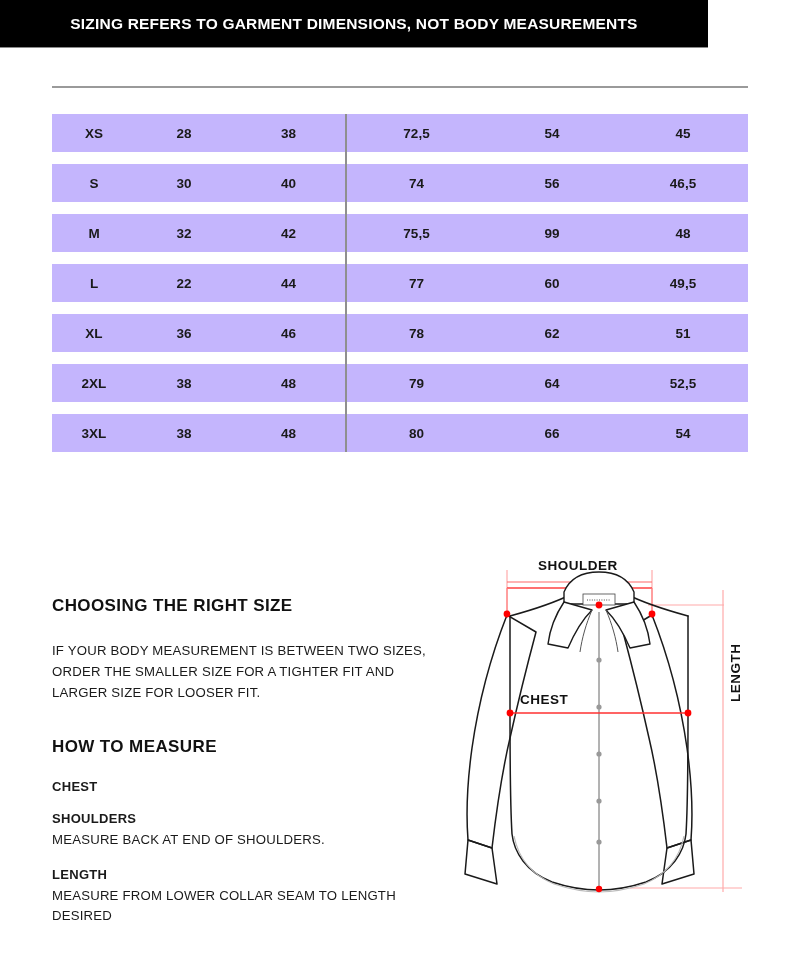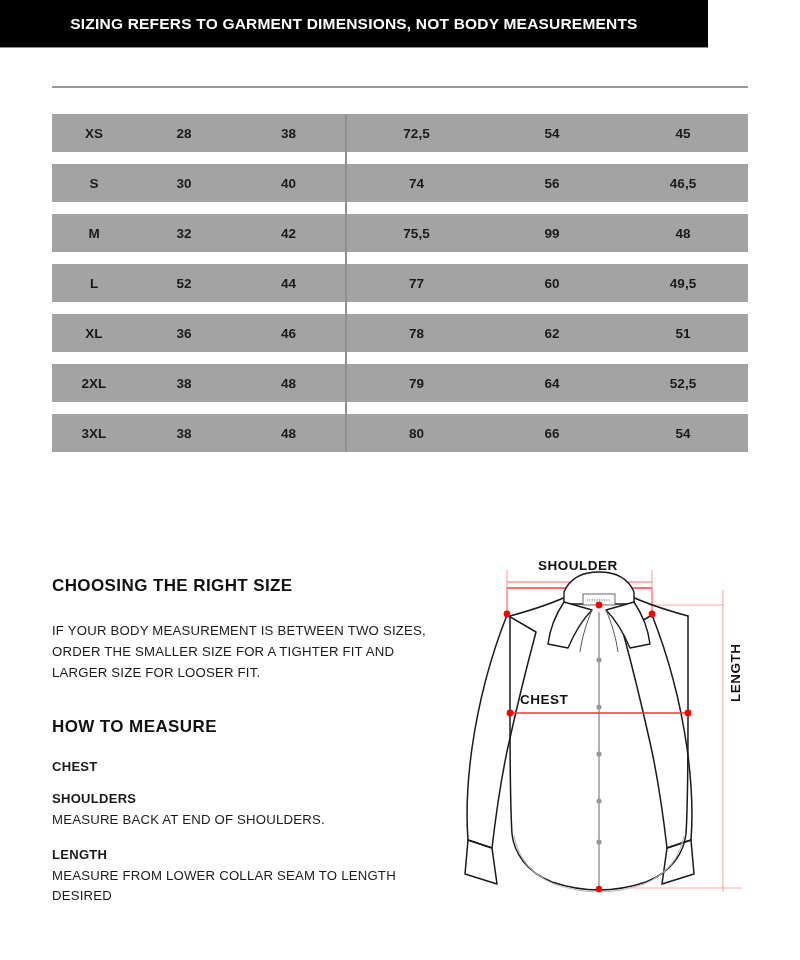--- a/index.html
+++ b/index.html
@@ -76,21 +76,21 @@
     vertical-align: top;
   }
   .rule-line {
     height: 2px;
     background: #9a9a9a;
     width: 696px;
   }
 
   .size-table tbody tr.data-row td {
     height: 38px;
-    background: #a3a3a3;
+    background: #c4b5fd;
     font-size: 13.5px;
     font-weight: bold;
     text-align: center;
     vertical-align: middle;
     padding: 0;
     color: #1a1a1a;
   }
   .size-table tbody tr.spacer-row td {
     height: 12px;
     background: #ffffff;
@@ -102,21 +102,21 @@
   
   .size-table tbody tr.data-row td.cell-length,
   .size-table tbody tr.spacer-row td.cell-length {
     border-left: 2px solid #8f8f8f;
   }
 
   
   .copy {
     position: absolute;
     left: 52px;
-    top: 576px;
+    top: 596px;
     width: 400px;
   }
   .h-major {
     font-size: 17px;
     font-weight: bold;
     letter-spacing: 0.4px;
     margin: 0 0 24px 0;
     color: #111111;
   }
   .para {
@@ -245,21 +245,21 @@
         <td></td>
           <td></td>
           <td></td>
         <td class="cell-length"></td>
           <td></td>
           <td></td>
       </tr>
 
       <tr class="data-row">
         <td class="cell-size">L</td>
-        <td>52</td>
+        <td>22</td>
         <td>44</td>
         <td class="cell-length">77</td>
         <td>60</td>
         <td>49,5</td>
       </tr>
       <tr class="spacer-row">
         <td></td>
           <td></td>
           <td></td>
         <td class="cell-length"></td>

